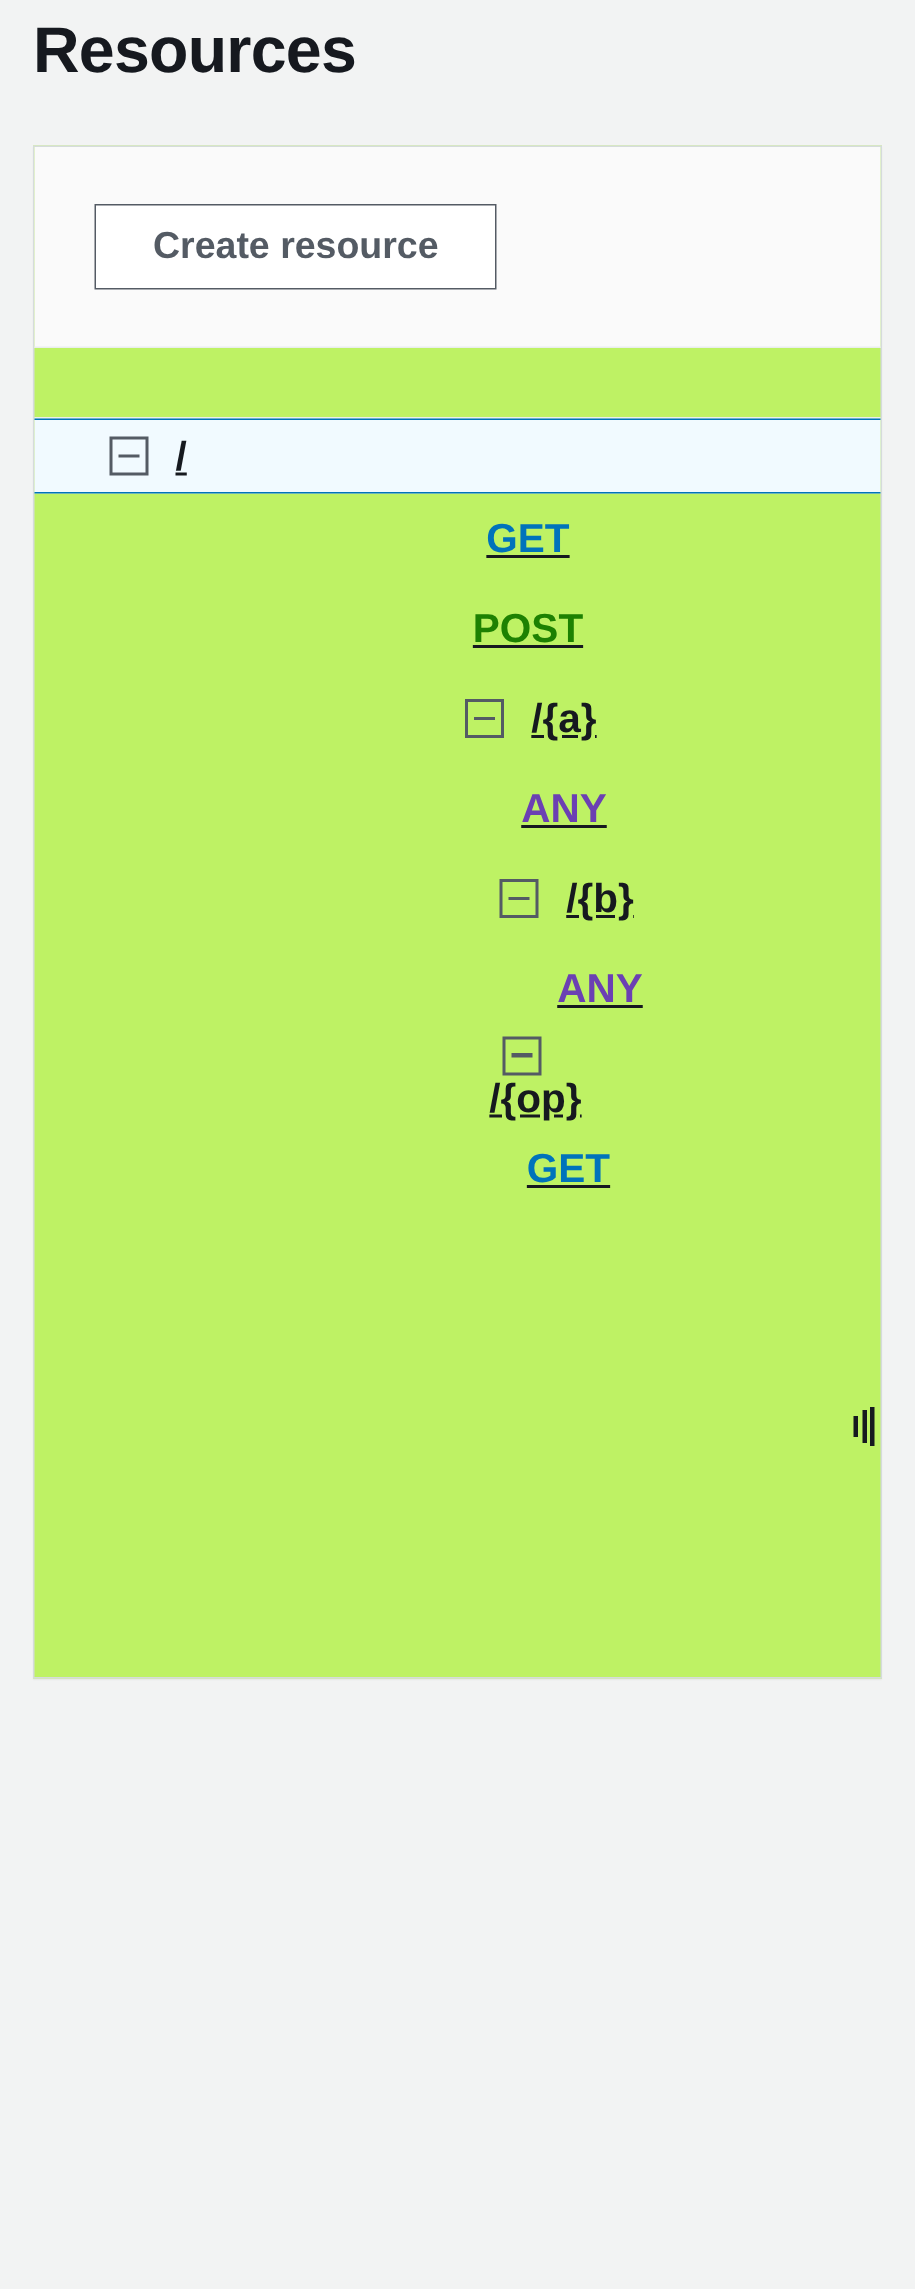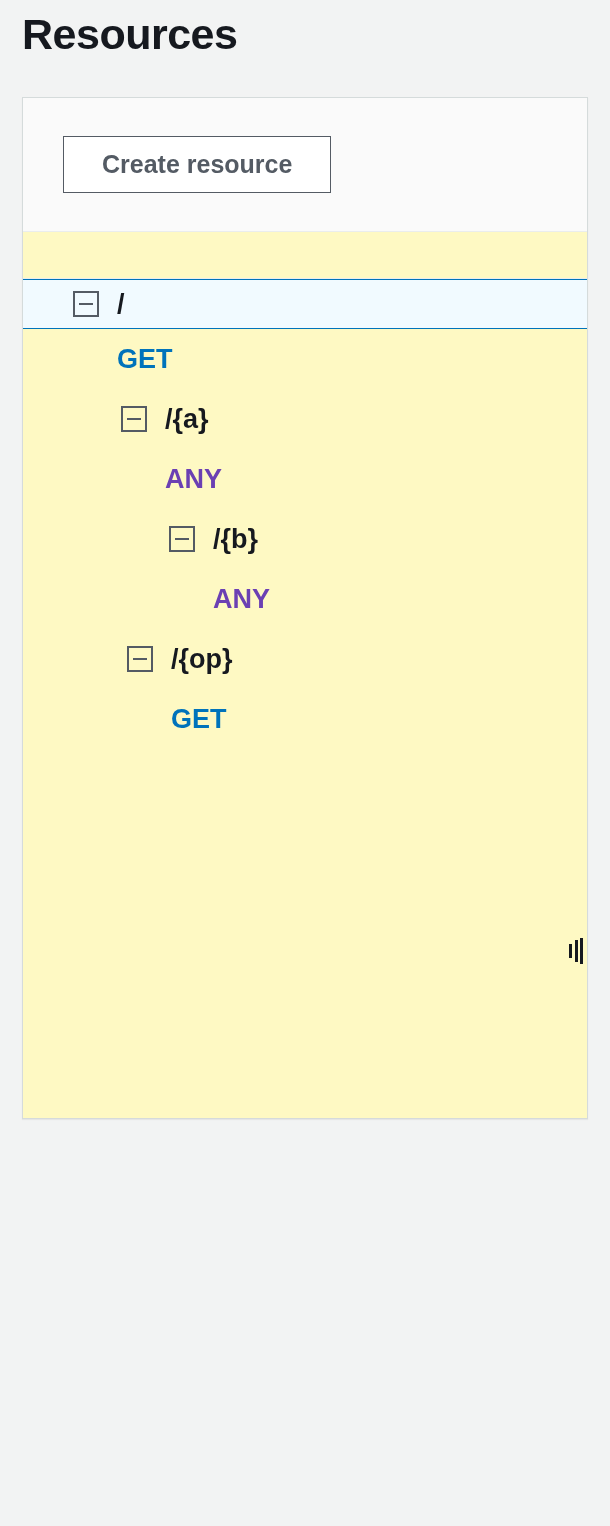--- a/index.html
+++ b/index.html
@@ -11,25 +11,26 @@
     color: #16191f;
   }
   .page-title {
     font-size: 43px;
     font-weight: 700;
     padding: 10px 22px 0 22px;
     letter-spacing: -0.5px;
   }
   .panel {
     margin: 38px 22px 22px 22px;
-    background: #fef9c3;
+    background: #bef264;
     border: 1px solid #d5dbdb;
     box-shadow: 0 1px 1px rgba(0,0,0,0.05);
     height: 1022px;
     position: relative;
+    text-decoration: underline;
   }
   .panel-header {
     background: #fafafa;
     border-bottom: 1px solid #eaeded;
     padding: 38px 40px;
   }
   .btn {
     display: inline-block;
     border: 1.5px solid #545b64;
     background: #fff;
@@ -52,22 +53,22 @@
     cursor: pointer;
   }
   .row.selected {
     background: #f1faff;
     border-top: 1px solid #0073bb;
     border-bottom: 1px solid #0073bb;
   }
   .indent-0 { padding-left: 50px; }
   .indent-1 { padding-left: 98px; }
   .indent-2 { padding-left: 146px; }
-  .indent-3 { padding-left: 104px; }
-  .method-row { height: 60px; }
+  .indent-3 { padding-left: 104px; flex-direction: column; }
+  .method-row { height: 60px; justify-content: center; }
   .toggle-box {
     width: 26px;
     height: 26px;
     border: 2.5px solid #545b64;
     display: flex;
     align-items: center;
     justify-content: center;
     margin-right: 18px;
     flex-shrink: 0;
   }
@@ -127,20 +128,23 @@
       <span class="toggle-box">
           <span class="minus"></span>
         </span>
       <span class="path-label">/</span>
     </div>
 
     <div class="row method-row indent-0">
       <span class="method m-get">GET</span>
     </div>
 
+    <div class="row method-row indent-0">
+      <span class="method m-post">POST</span>
+    </div>
 
     <div class="row method-row indent-1">
       <span class="toggle-box">
           <span class="minus"></span>
         </span>
       <span class="path-label">/{a}</span>
     </div>
 
     <div class="row method-row indent-1">
       <span class="method m-any">ANY</span>

